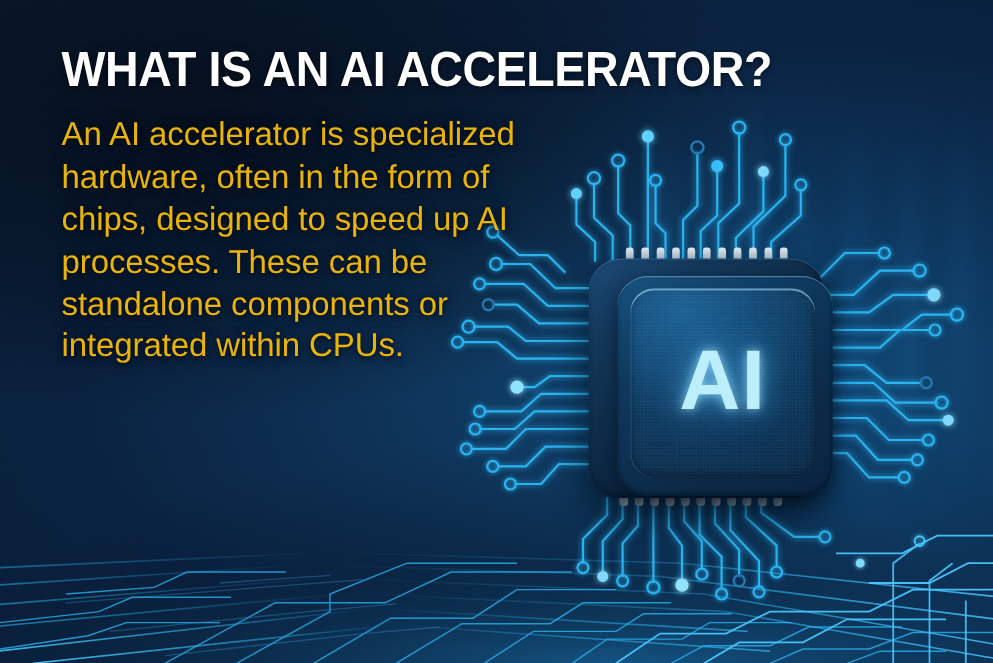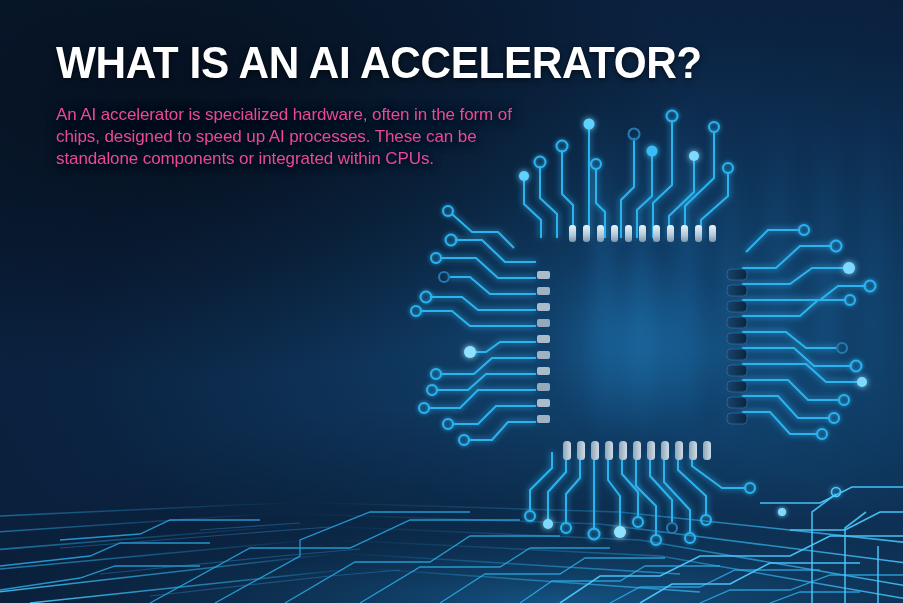--- a/index.html
+++ b/index.html
@@ -79,22 +79,22 @@
     line-height: 1.03;
     font-weight: 700;
     letter-spacing: -0.4px;
     transform: scaleX(0.94);
     transform-origin: left center;
     text-shadow: 0 2px 7px rgba(0,0,0,0.55), 0 0 2px rgba(0,0,0,0.4);
     white-space: nowrap;
   }
   .para {
     margin: 0 0 22px 0;
-    color: #ec4899;
-    font-size: 17px;
+    color: #eab308;
+    font-size: 30px;
     line-height: 1.28;
     font-weight: 400;
     letter-spacing: -0.1px;
     text-shadow: 0 1px 5px rgba(3,12,24,0.85), 0 0 12px rgba(3,12,24,0.6);
   }
   .para:last-child { margin-bottom: 0; }
 
   
   .chip-wrap {
     position: absolute;
@@ -440,20 +440,27 @@
         <rect x="222" y="102" width="20" height="11" rx="4" fill="url(#pinDark)" stroke="#2f6b9e" stroke-width="0.8"></rect>
         <rect x="222" y="118" width="20" height="11" rx="4" fill="url(#pinDark)" stroke="#2f6b9e" stroke-width="0.8"></rect>
         <rect x="222" y="134" width="20" height="11" rx="4" fill="url(#pinDark)" stroke="#2f6b9e" stroke-width="0.8"></rect>
         <rect x="222" y="150" width="20" height="11" rx="4" fill="url(#pinDark)" stroke="#2f6b9e" stroke-width="0.8"></rect>
         <rect x="222" y="166" width="20" height="11" rx="4" fill="url(#pinDark)" stroke="#2f6b9e" stroke-width="0.8"></rect>
         <rect x="222" y="182" width="20" height="11" rx="4" fill="url(#pinDark)" stroke="#2f6b9e" stroke-width="0.8"></rect>
         <rect x="222" y="198" width="20" height="11" rx="4" fill="url(#pinDark)" stroke="#2f6b9e" stroke-width="0.8"></rect>
       </g>
     </svg>
 
+    <div class="chip-outer">
+      <div class="chip-mid">
+        <div class="chip-die">
+          <div class="chip-label">AI</div>
+        </div>
+      </div>
+    </div>
   </div>
 
   <div class="noise" style="z-index:5"></div>
 
   <div class="text-col">
     <h1 class="title">WHAT IS AN AI ACCELERATOR?</h1>
     <p class="para">An AI accelerator is specialized hardware, often in the form of chips, designed to speed up AI processes. These can be standalone components or integrated within CPUs.</p>
   </div>
 
 </div>

